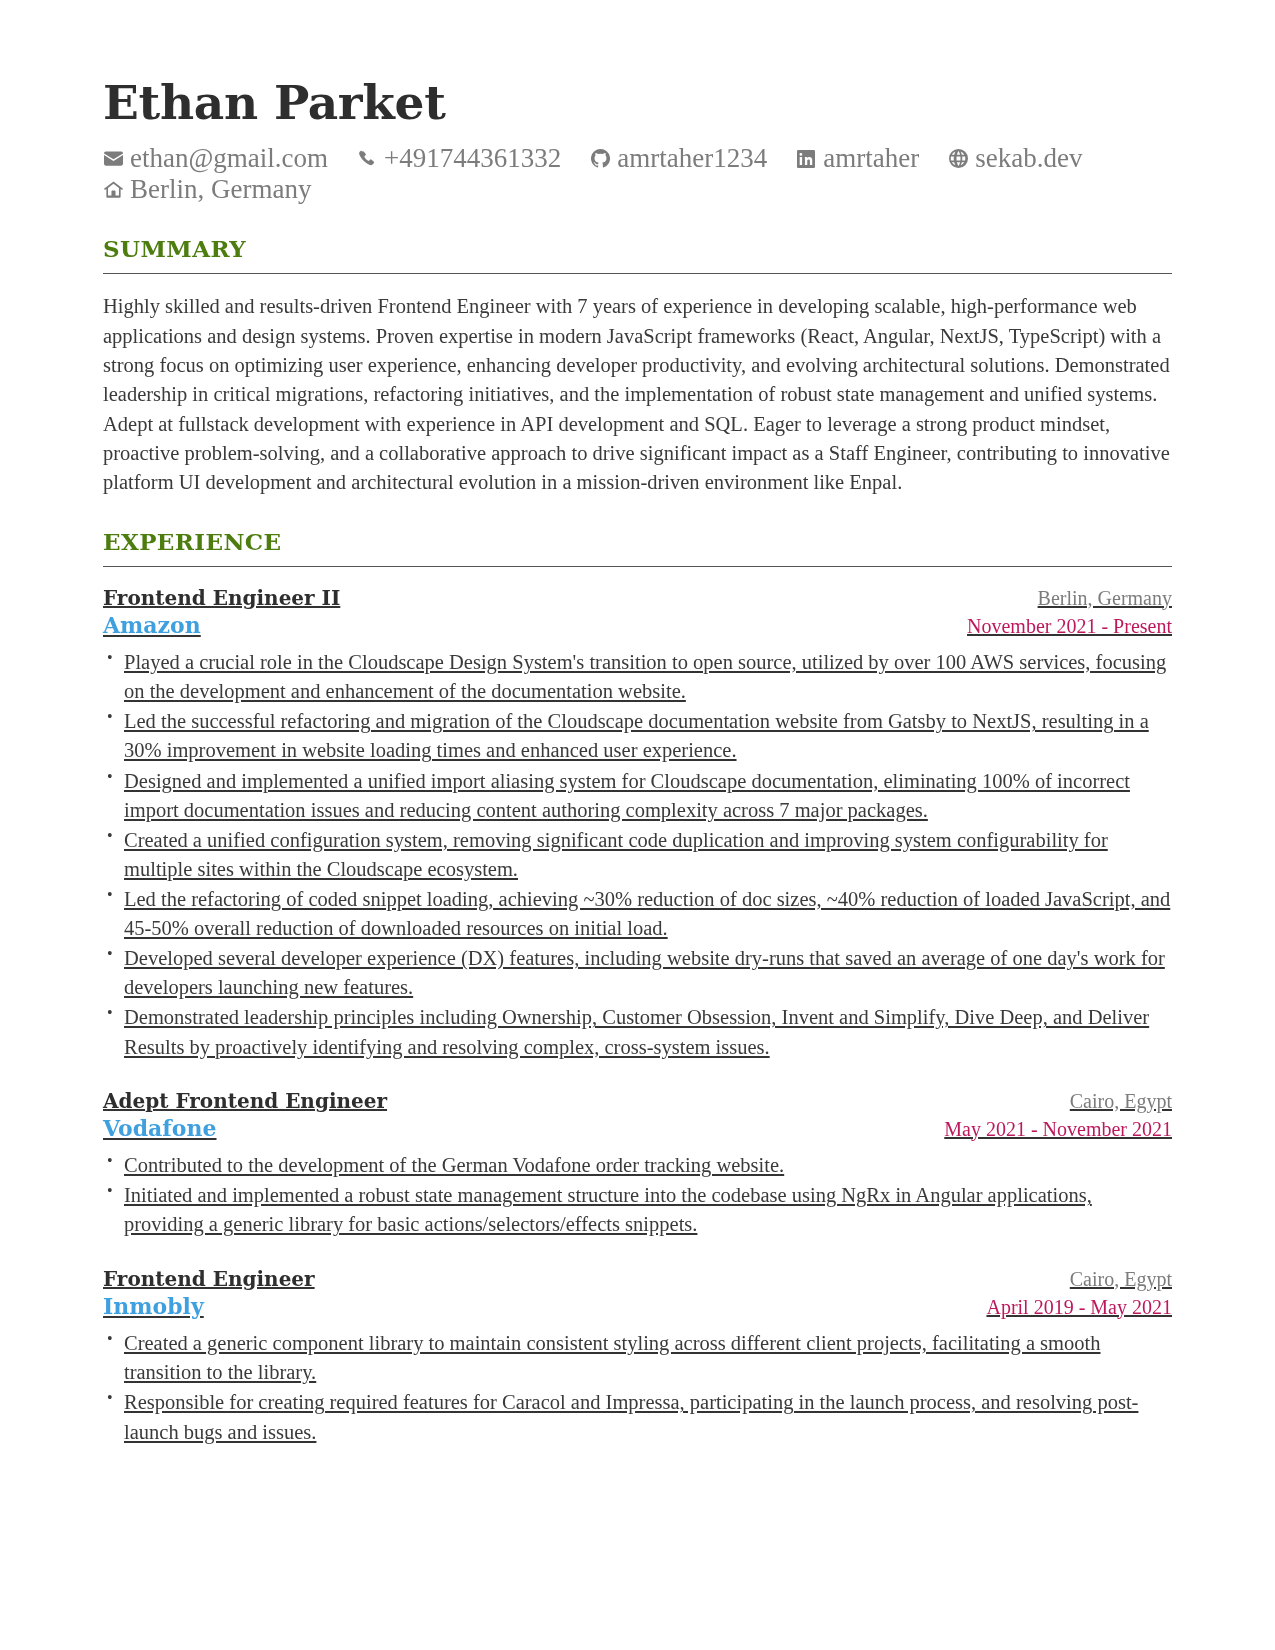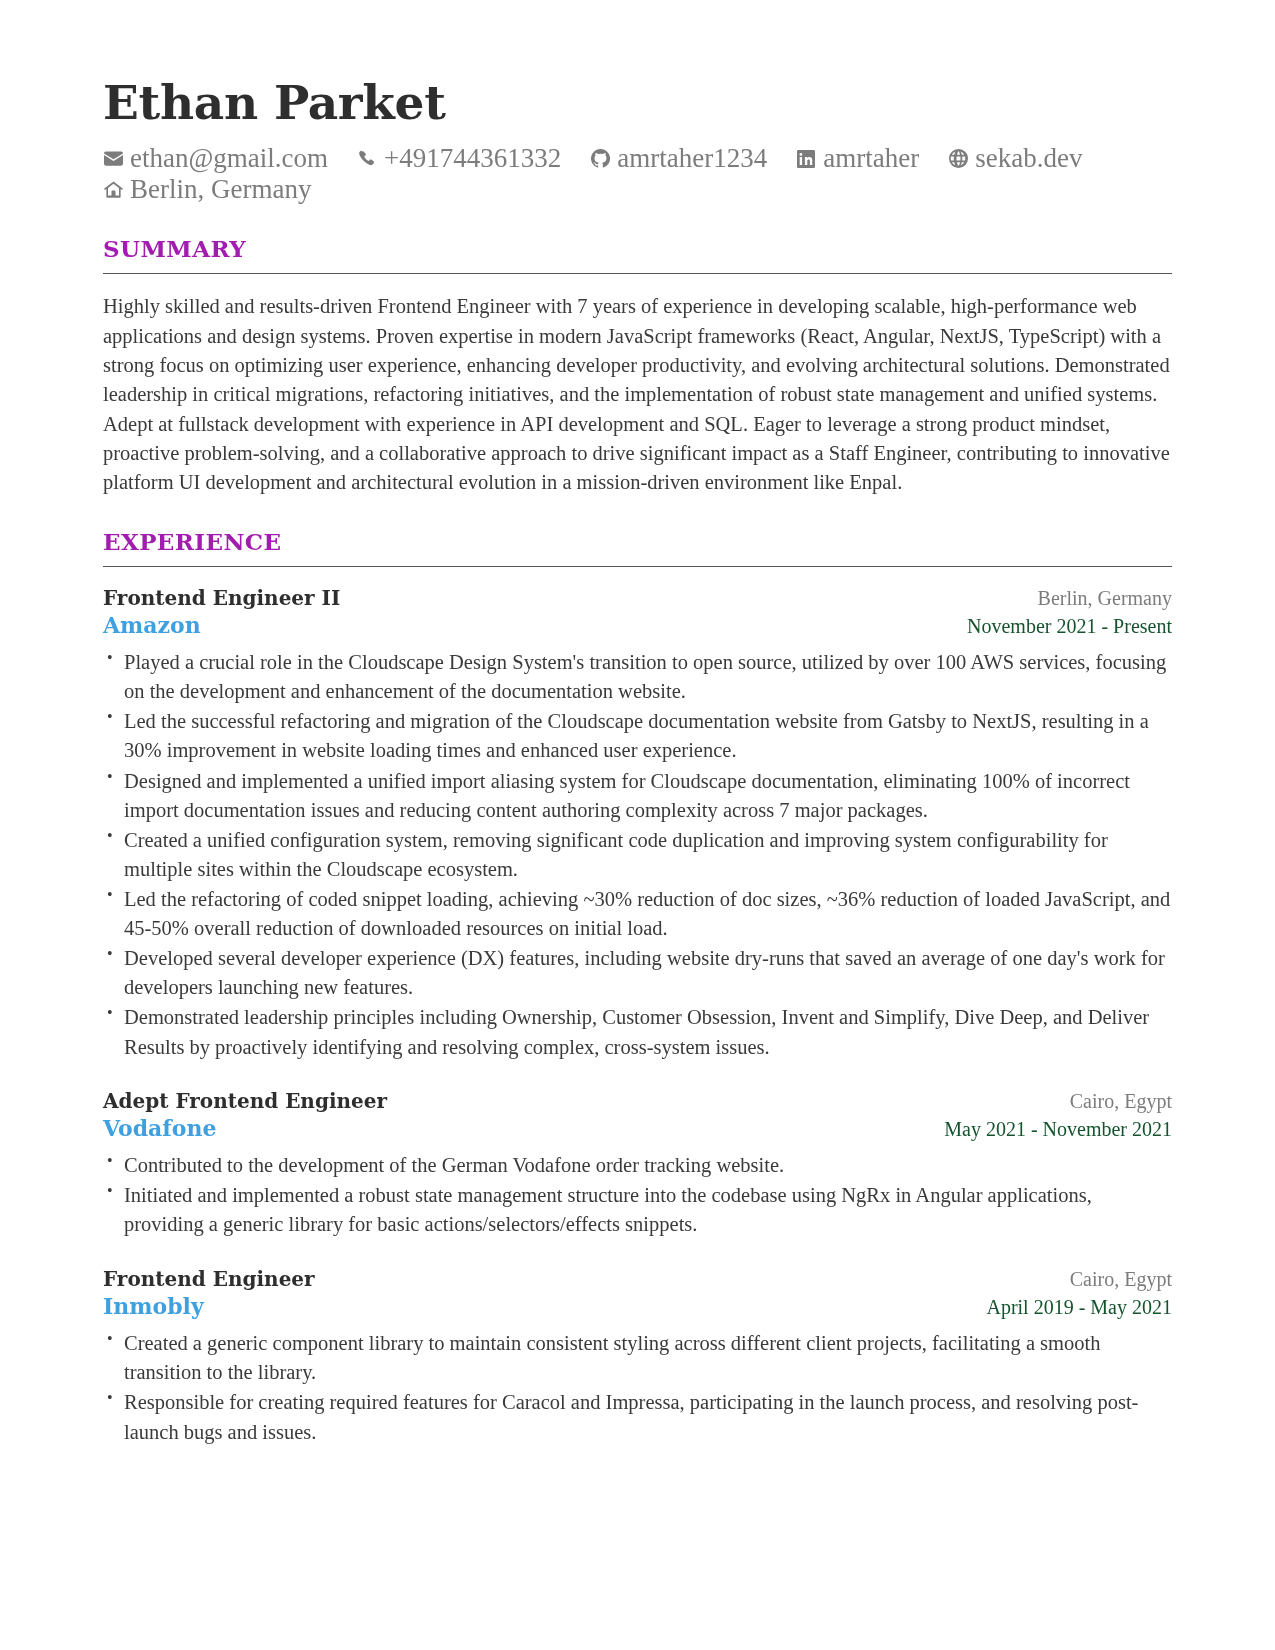--- a/index.html
+++ b/index.html
@@ -59,39 +59,39 @@
   }
   .contact-item .ico svg { display: block; }
 
   
   .section { margin-top: 30px; }
   .section-title {
     font-family: "DejaVu Serif", "Liberation Serif", serif;
     font-weight: bold;
     font-size: 23px;
     letter-spacing: 0.4px;
-    color: #a21caf;
+    color: #4d7c0f;
     margin: 0 0 11px 0;
   }
   .section-rule {
     border: 0;
     border-top: 1.6px solid #555555;
     margin: 0 0 18px 0;
   }
 
   .summary-text {
     font-size: 20.5px;
     line-height: 1.43;
     color: #3a3a3a;
     margin: 0;
     text-align: left;
   }
 
   
-  .job { margin-bottom: 26px; }
+  .job { margin-bottom: 26px; text-decoration: underline; }
   .job:last-child { margin-bottom: 0; }
   .job-line {
     display: flex;
     justify-content: space-between;
     align-items: baseline;
     line-height: 1.3;
   }
   .job-title {
     font-family: "DejaVu Serif", "Liberation Serif", serif;
     font-weight: bold;
@@ -104,21 +104,21 @@
     text-align: right;
   }
   .job-company {
     font-family: "DejaVu Serif", "Liberation Serif", serif;
     font-weight: bold;
     font-size: 22px;
     color: #3fa0e0;
   }
   .job-dates {
     font-size: 20px;
-    color: #14532d;
+    color: #be185d;
     text-align: right;
   }
   .bullets {
     list-style: none;
     margin: 9px 0 0 0;
     padding: 0;
   }
   .bullets li {
     position: relative;
     padding-left: 21px;
@@ -219,21 +219,21 @@
           </div>
           <div class="job-line">
             <span class="job-company">Amazon</span>
             <span class="job-dates">November 2021 - Present</span>
           </div>
           <ul class="bullets">
             <li>Played a crucial role in the Cloudscape Design System's transition to open source, utilized by over 100 AWS services, focusing on the development and enhancement of the documentation website.</li>
             <li>Led the successful refactoring and migration of the Cloudscape documentation website from Gatsby to NextJS, resulting in a 30% improvement in website loading times and enhanced user experience.</li>
             <li>Designed and implemented a unified import aliasing system for Cloudscape documentation, eliminating 100% of incorrect import documentation issues and reducing content authoring complexity across 7 major packages.</li>
             <li>Created a unified configuration system, removing significant code duplication and improving system configurability for multiple sites within the Cloudscape ecosystem.</li>
-            <li>Led the refactoring of coded snippet loading, achieving ~30% reduction of doc sizes, ~36% reduction of loaded JavaScript, and 45-50% overall reduction of downloaded resources on initial load.</li>
+            <li>Led the refactoring of coded snippet loading, achieving ~30% reduction of doc sizes, ~40% reduction of loaded JavaScript, and 45-50% overall reduction of downloaded resources on initial load.</li>
             <li>Developed several developer experience (DX) features, including website dry-runs that saved an average of one day's work for developers launching new features.</li>
             <li>Demonstrated leadership principles including Ownership, Customer Obsession, Invent and Simplify, Dive Deep, and Deliver Results by proactively identifying and resolving complex, cross-system issues.</li>
           </ul>
         </div>
         <div class="job">
           <div class="job-line">
             <span class="job-title">Adept Frontend Engineer</span>
             <span class="job-location">Cairo, Egypt</span>
           </div>
           <div class="job-line">

